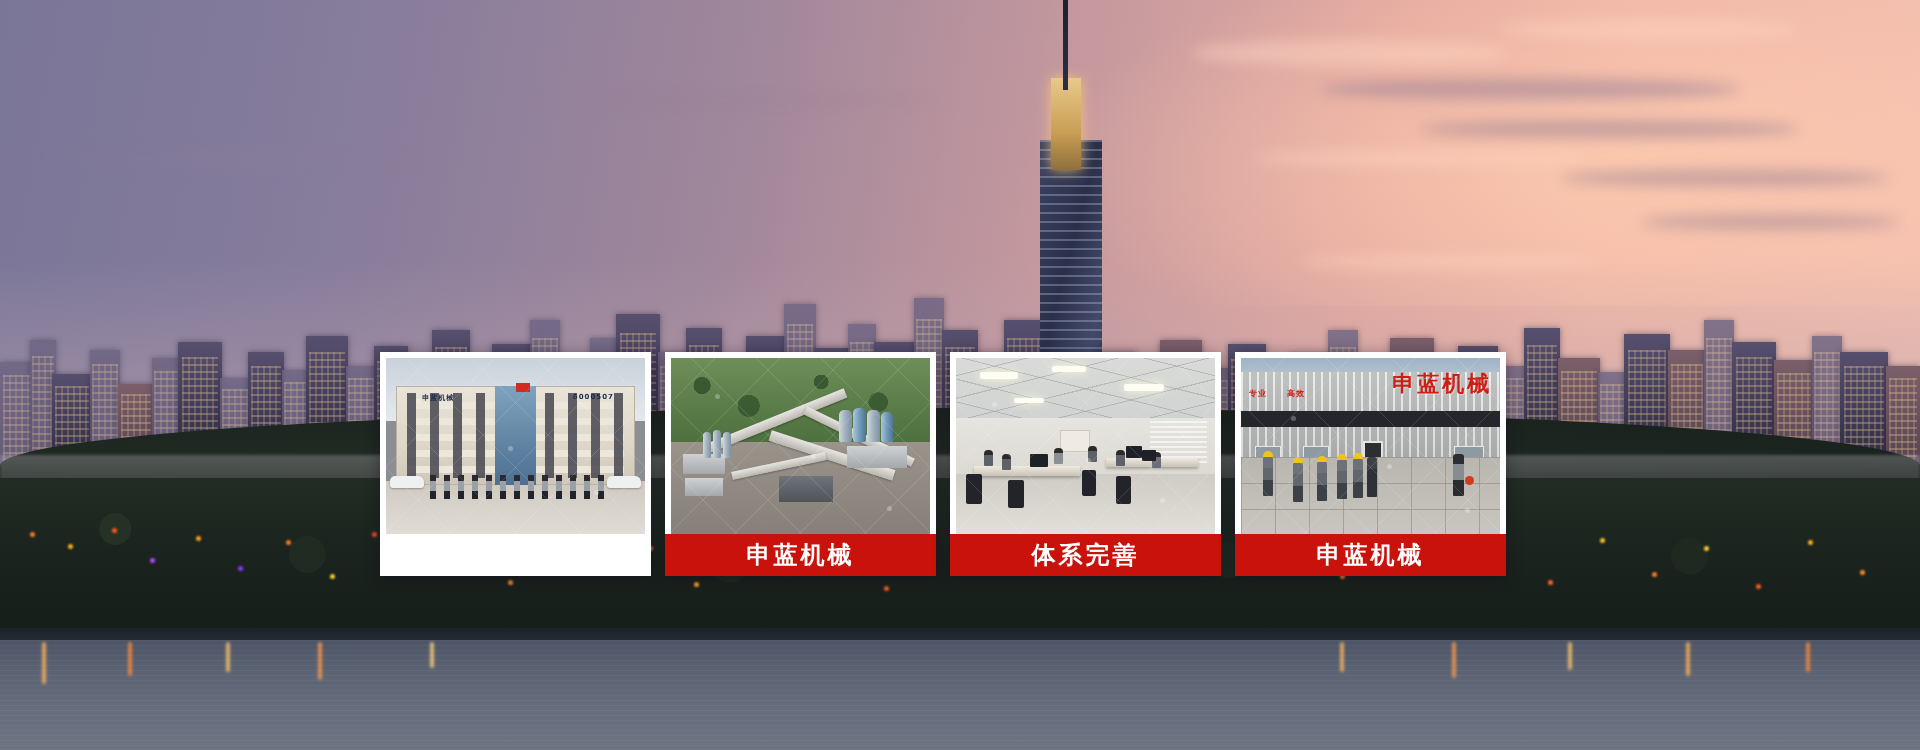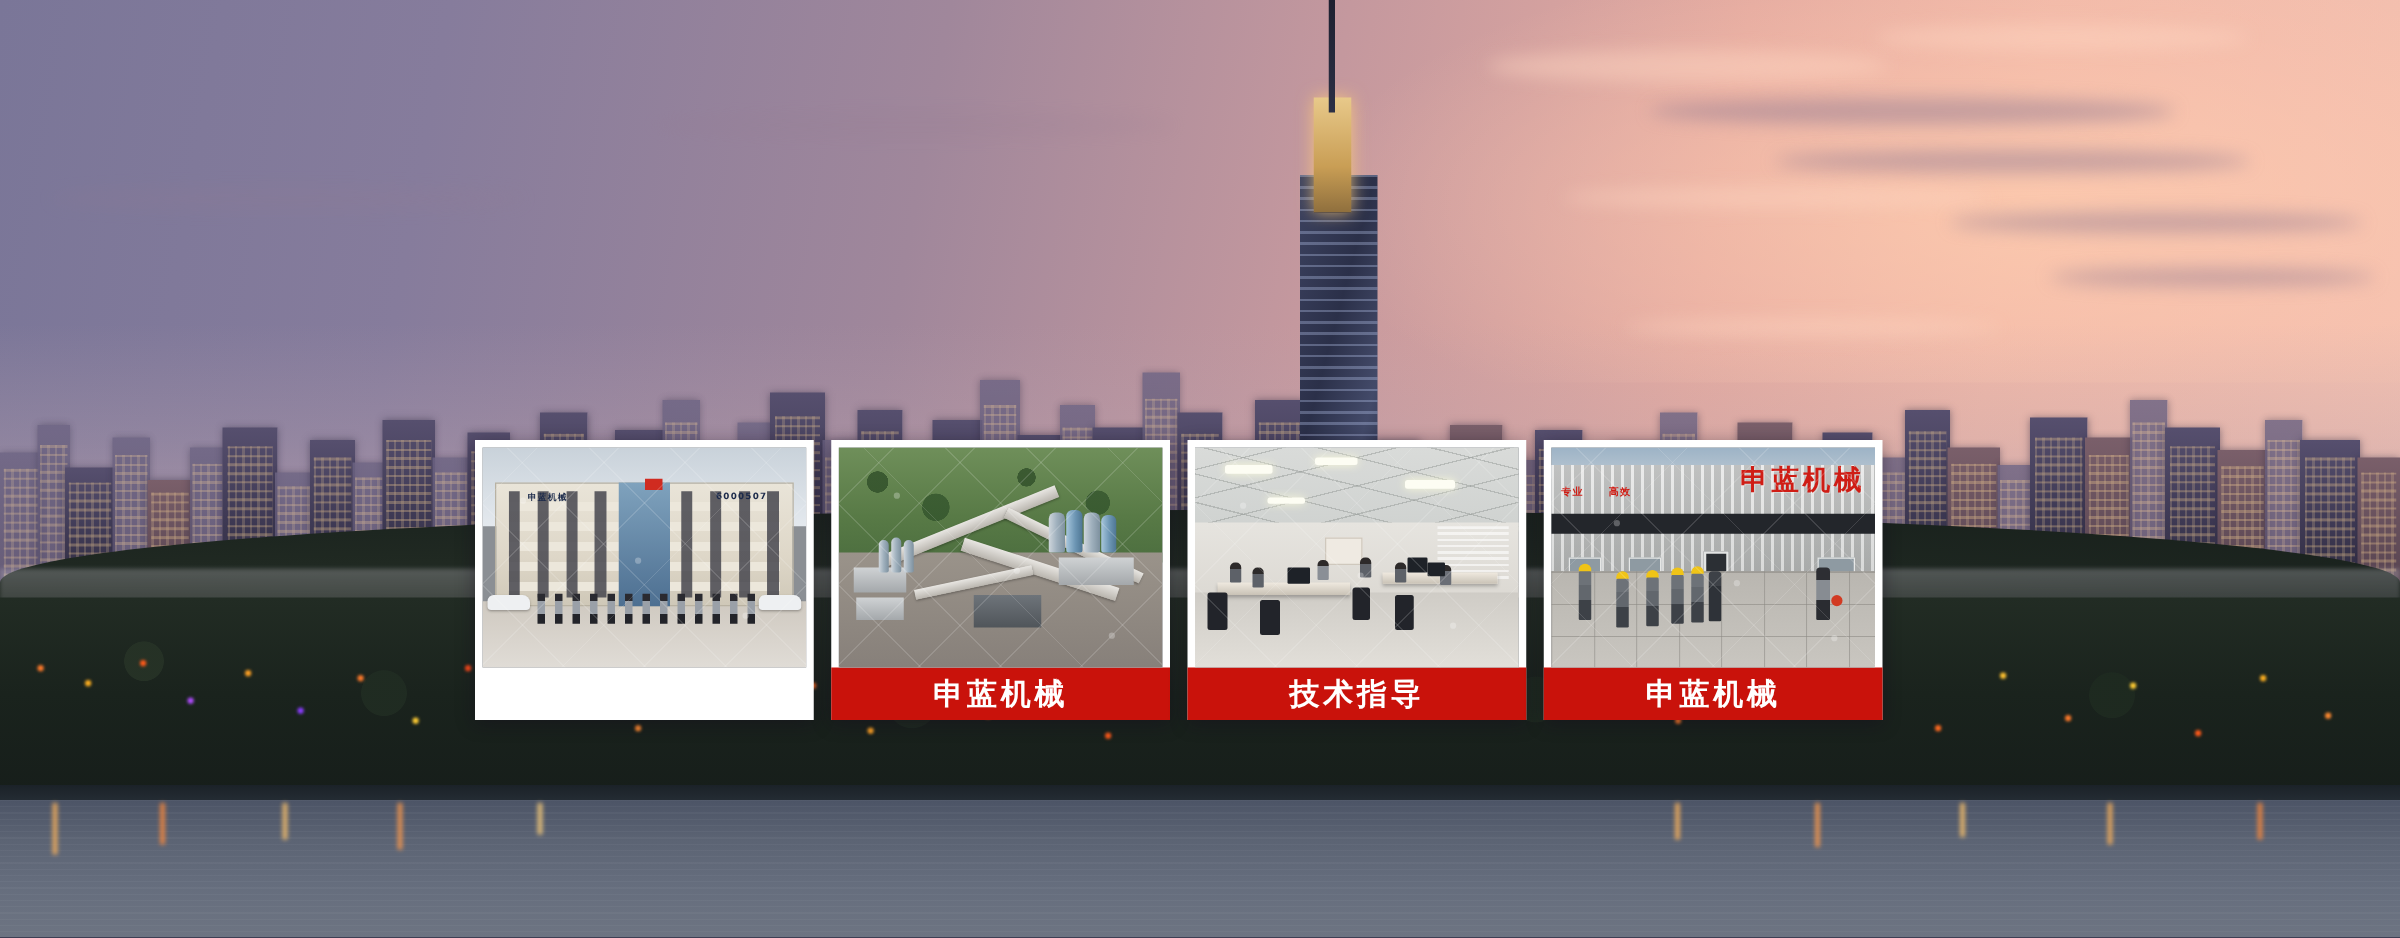--- a/index.html
+++ b/index.html
@@ -481,21 +481,21 @@
         <div class="p3-ppl" style="left:196px;top:94px;background:linear-gradient(to bottom,#2d2a2a 0 5px,#6a6e76 5px 100%);"></div>
         <div class="p3-mon" style="left:74px;top:96px;width:18px;height:13px;"></div>
         <div class="p3-mon" style="left:170px;top:88px;width:16px;height:12px;"></div>
         <div class="p3-mon" style="left:186px;top:92px;width:14px;height:11px;"></div>
         <div class="wm">
             <span class="wm-dot" style="left:36px;top:44px;"></span>
             <span class="wm-dot" style="left:130px;top:100px;"></span>
             <span class="wm-dot" style="left:204px;top:140px;"></span>
           </div>
       </div>
-      <div class="label">技术指导</div>
+      <div class="label">体系完善</div>
     </div>
 
     <div class="card">
       <div class="photo">
         <div class="p4-sky"></div>
         <div class="p4-fac"></div>
         <div class="p4-band"></div>
         <div class="p4-bigtext">申蓝机械</div>
         <div class="p4-smtext" style="left:8px;">专业</div>
         <div class="p4-smtext" style="left:46px;">高效</div>

